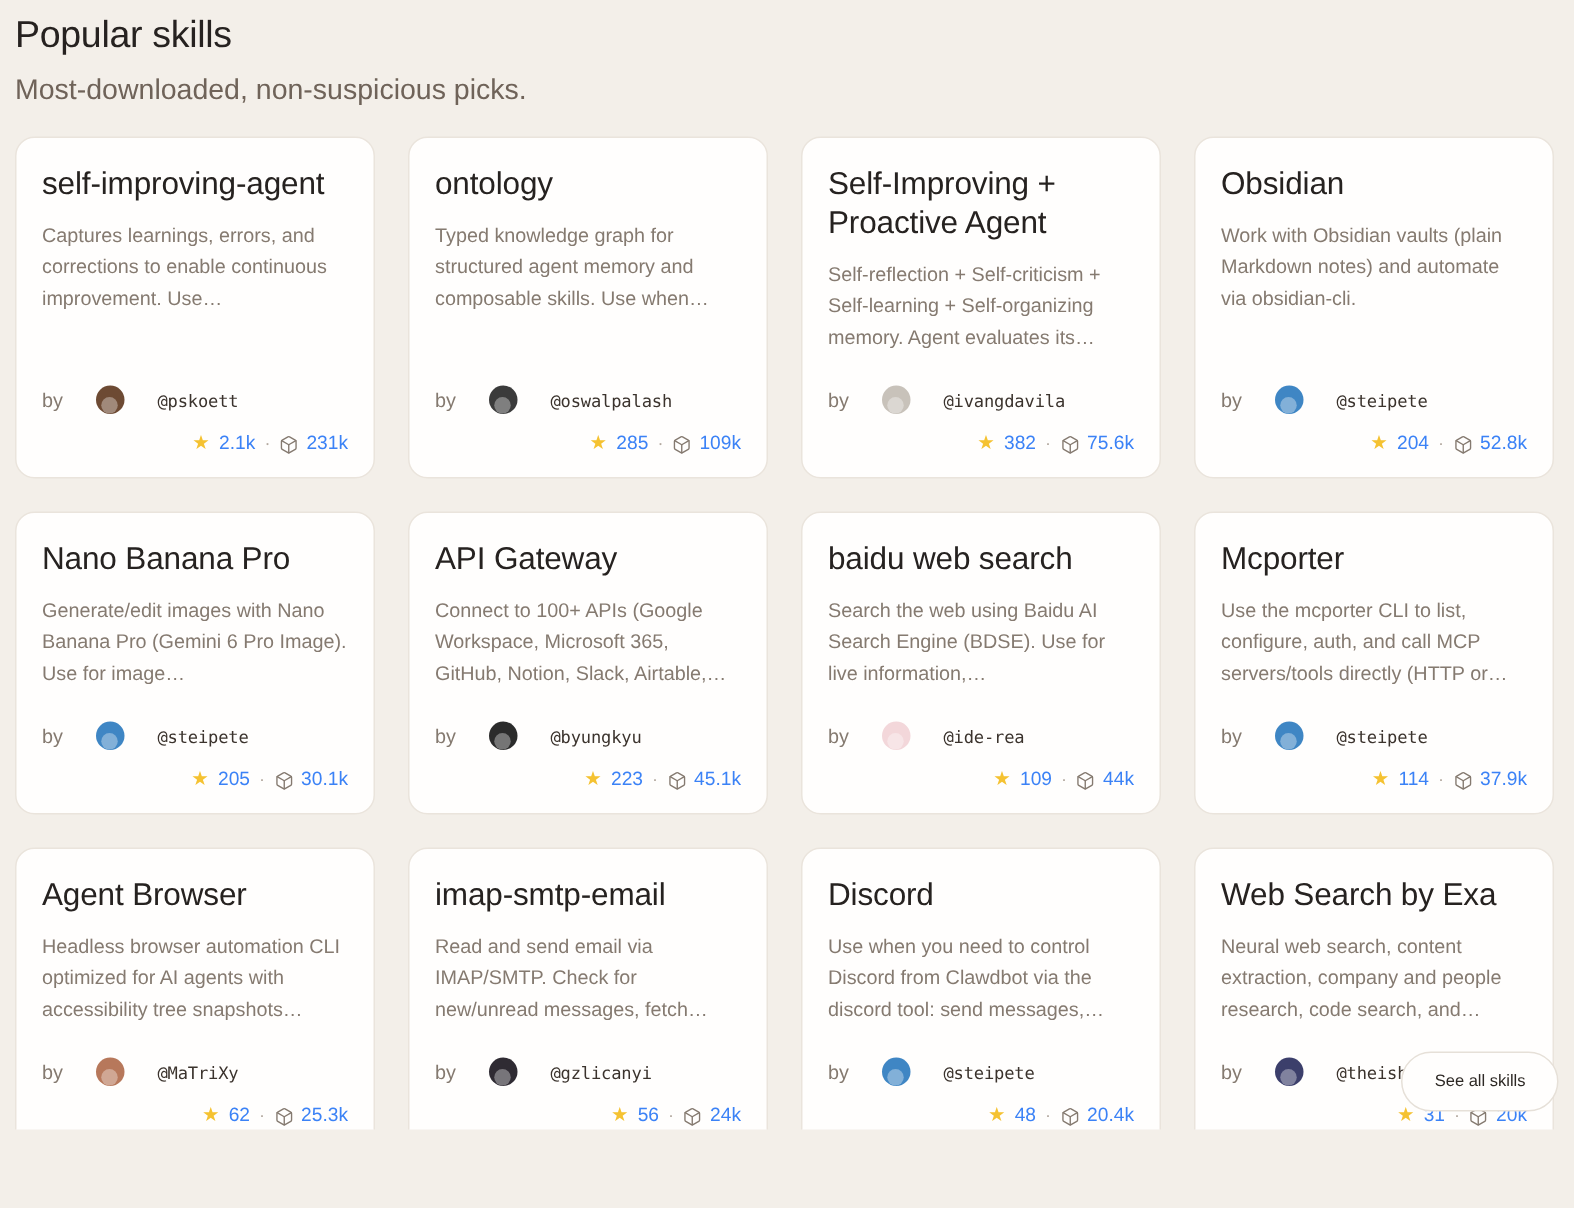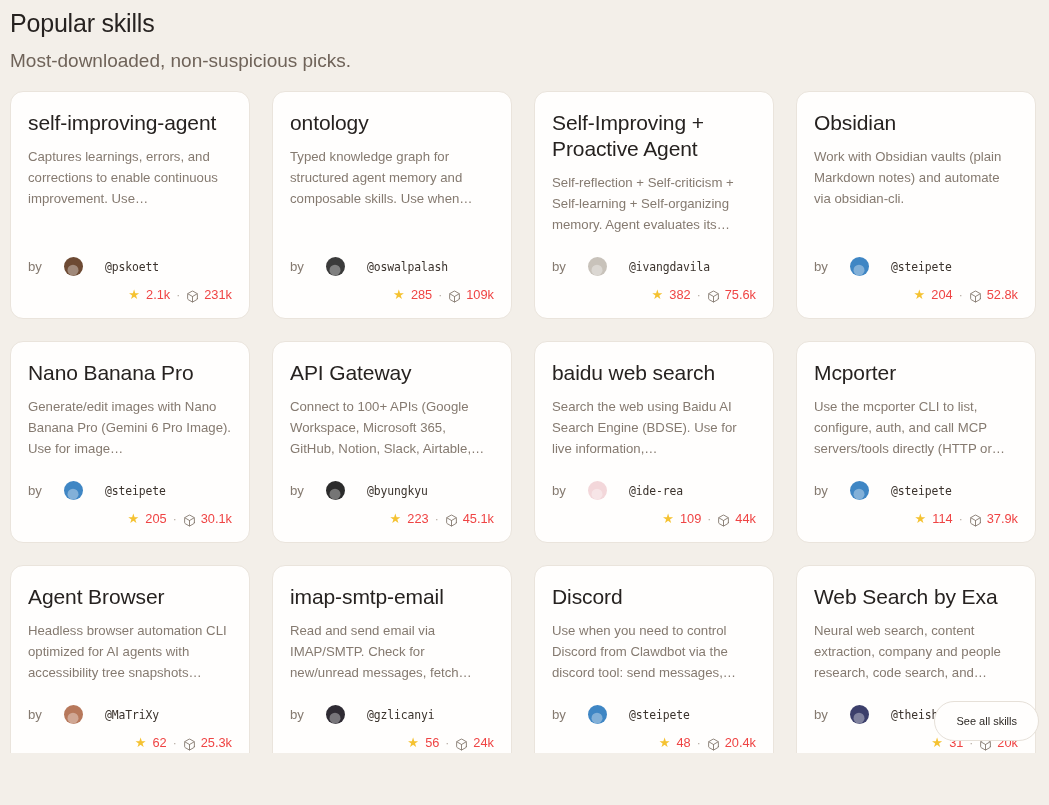--- a/index.html
+++ b/index.html
@@ -118,21 +118,21 @@
   .star-icon {
     display: inline-block;
     width: 14px; height: 14px;
     line-height: 14px;
     font-size: 13px;
     color: #f5c231;
     text-align: center;
   }
   .stat-sep { color: #b3a99f; font-size: 12px; margin: 0 1px; }
   .box-icon { display: inline-block; width: 13px; height: 13px; position: relative; top: 2px; }
-  .stat-val { color: #ef4444; }
+  .stat-val { color: #3b82f6; }
 
   .footer {
     position: absolute;
     right: 10px;
     bottom: 12px;
   }
   .see-all-btn {
     background: #fffefd;
     border: 1px solid #e6e0d8;
     border-radius: 22px;

